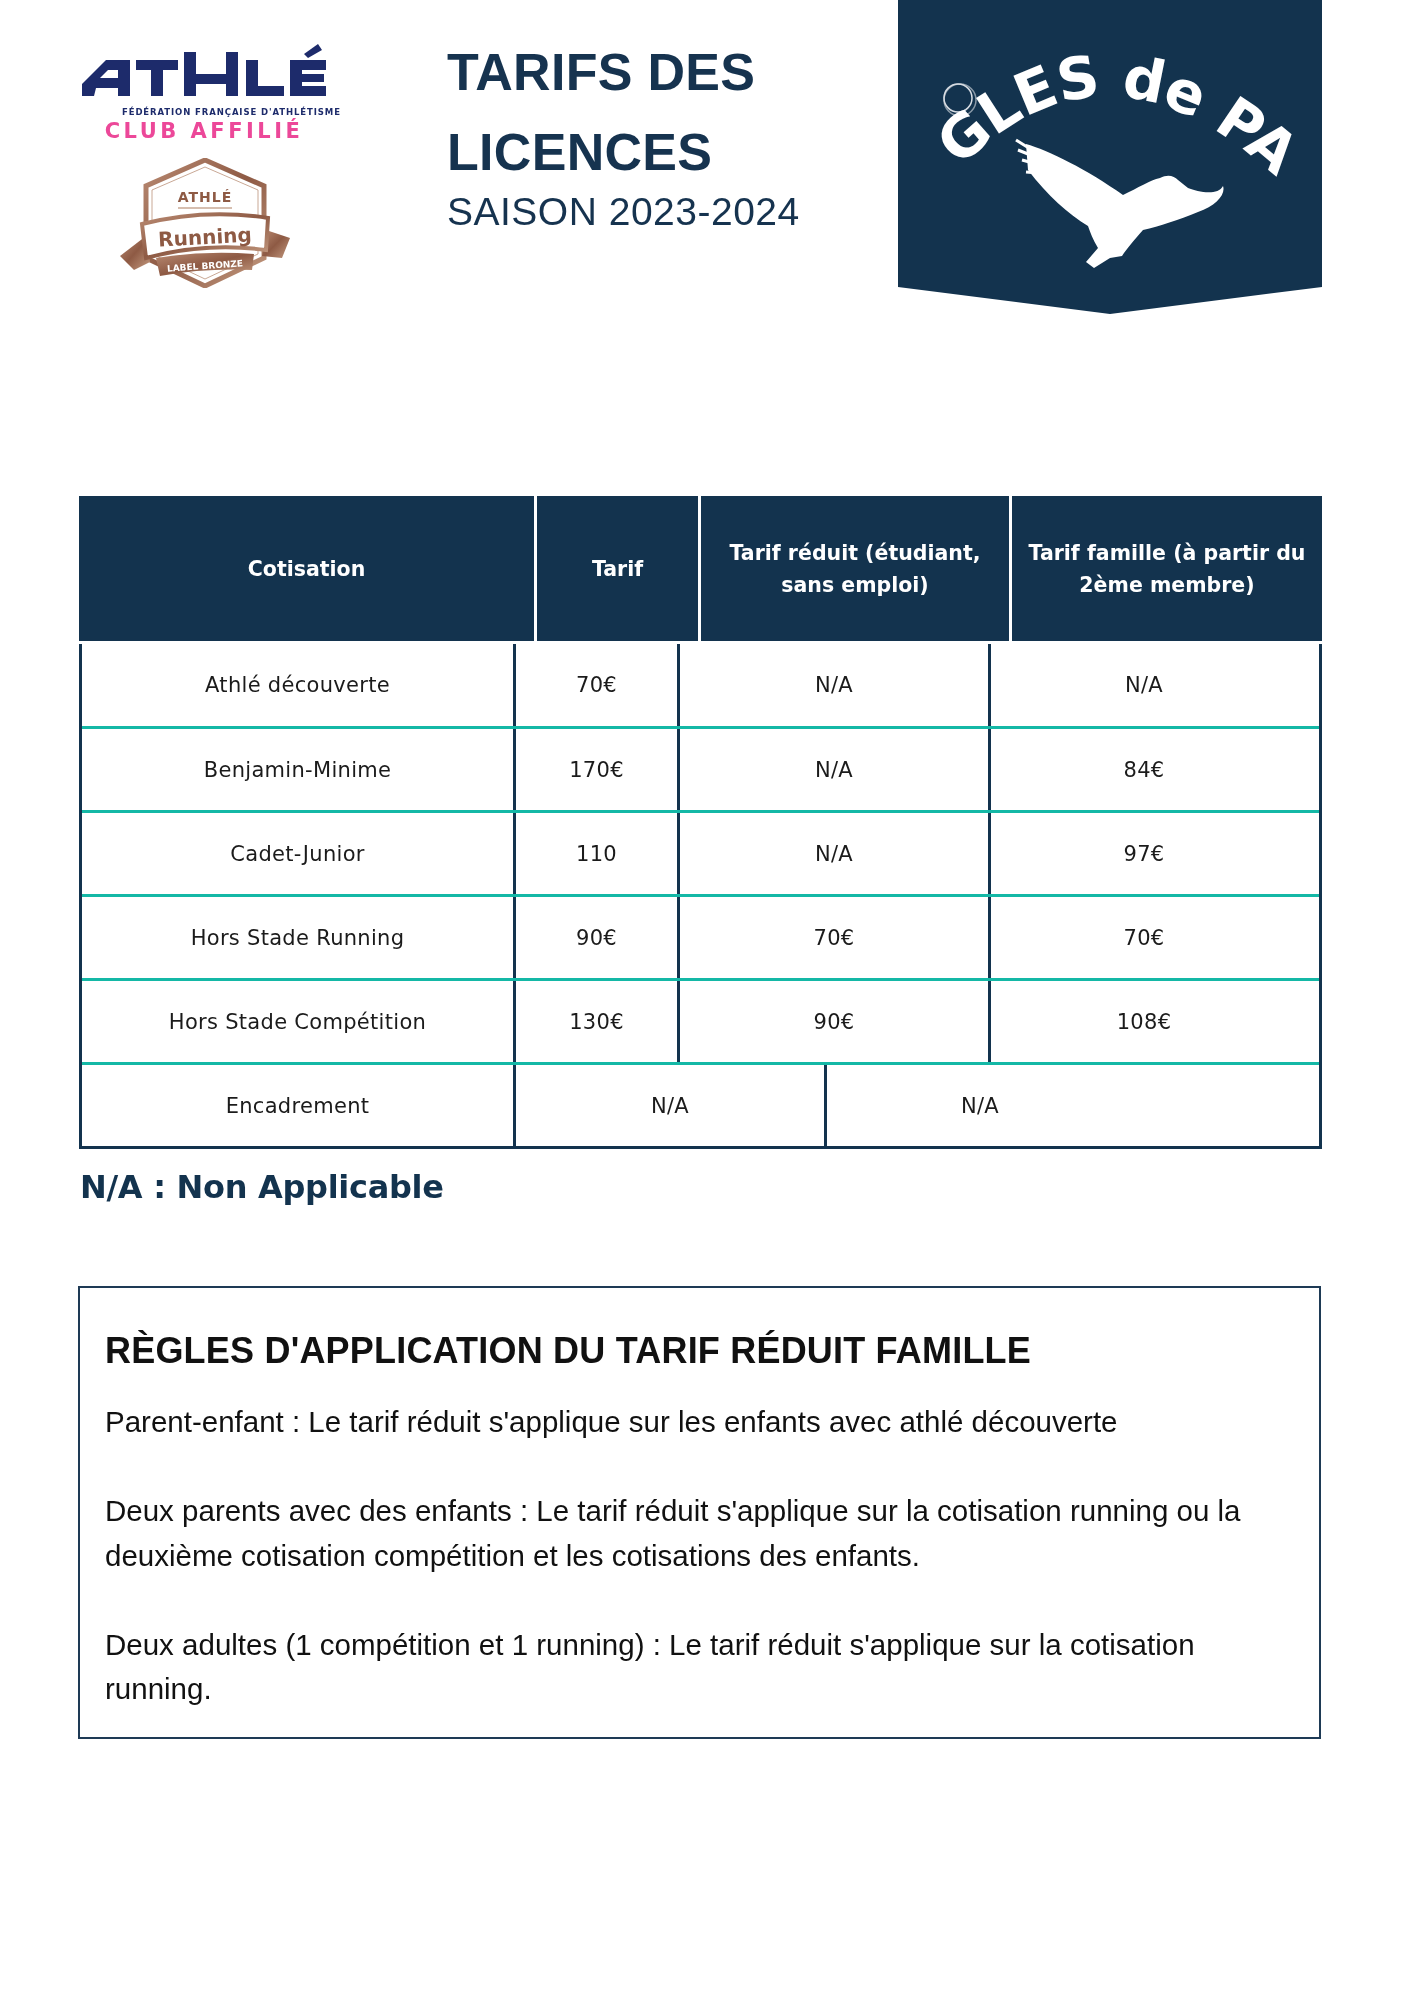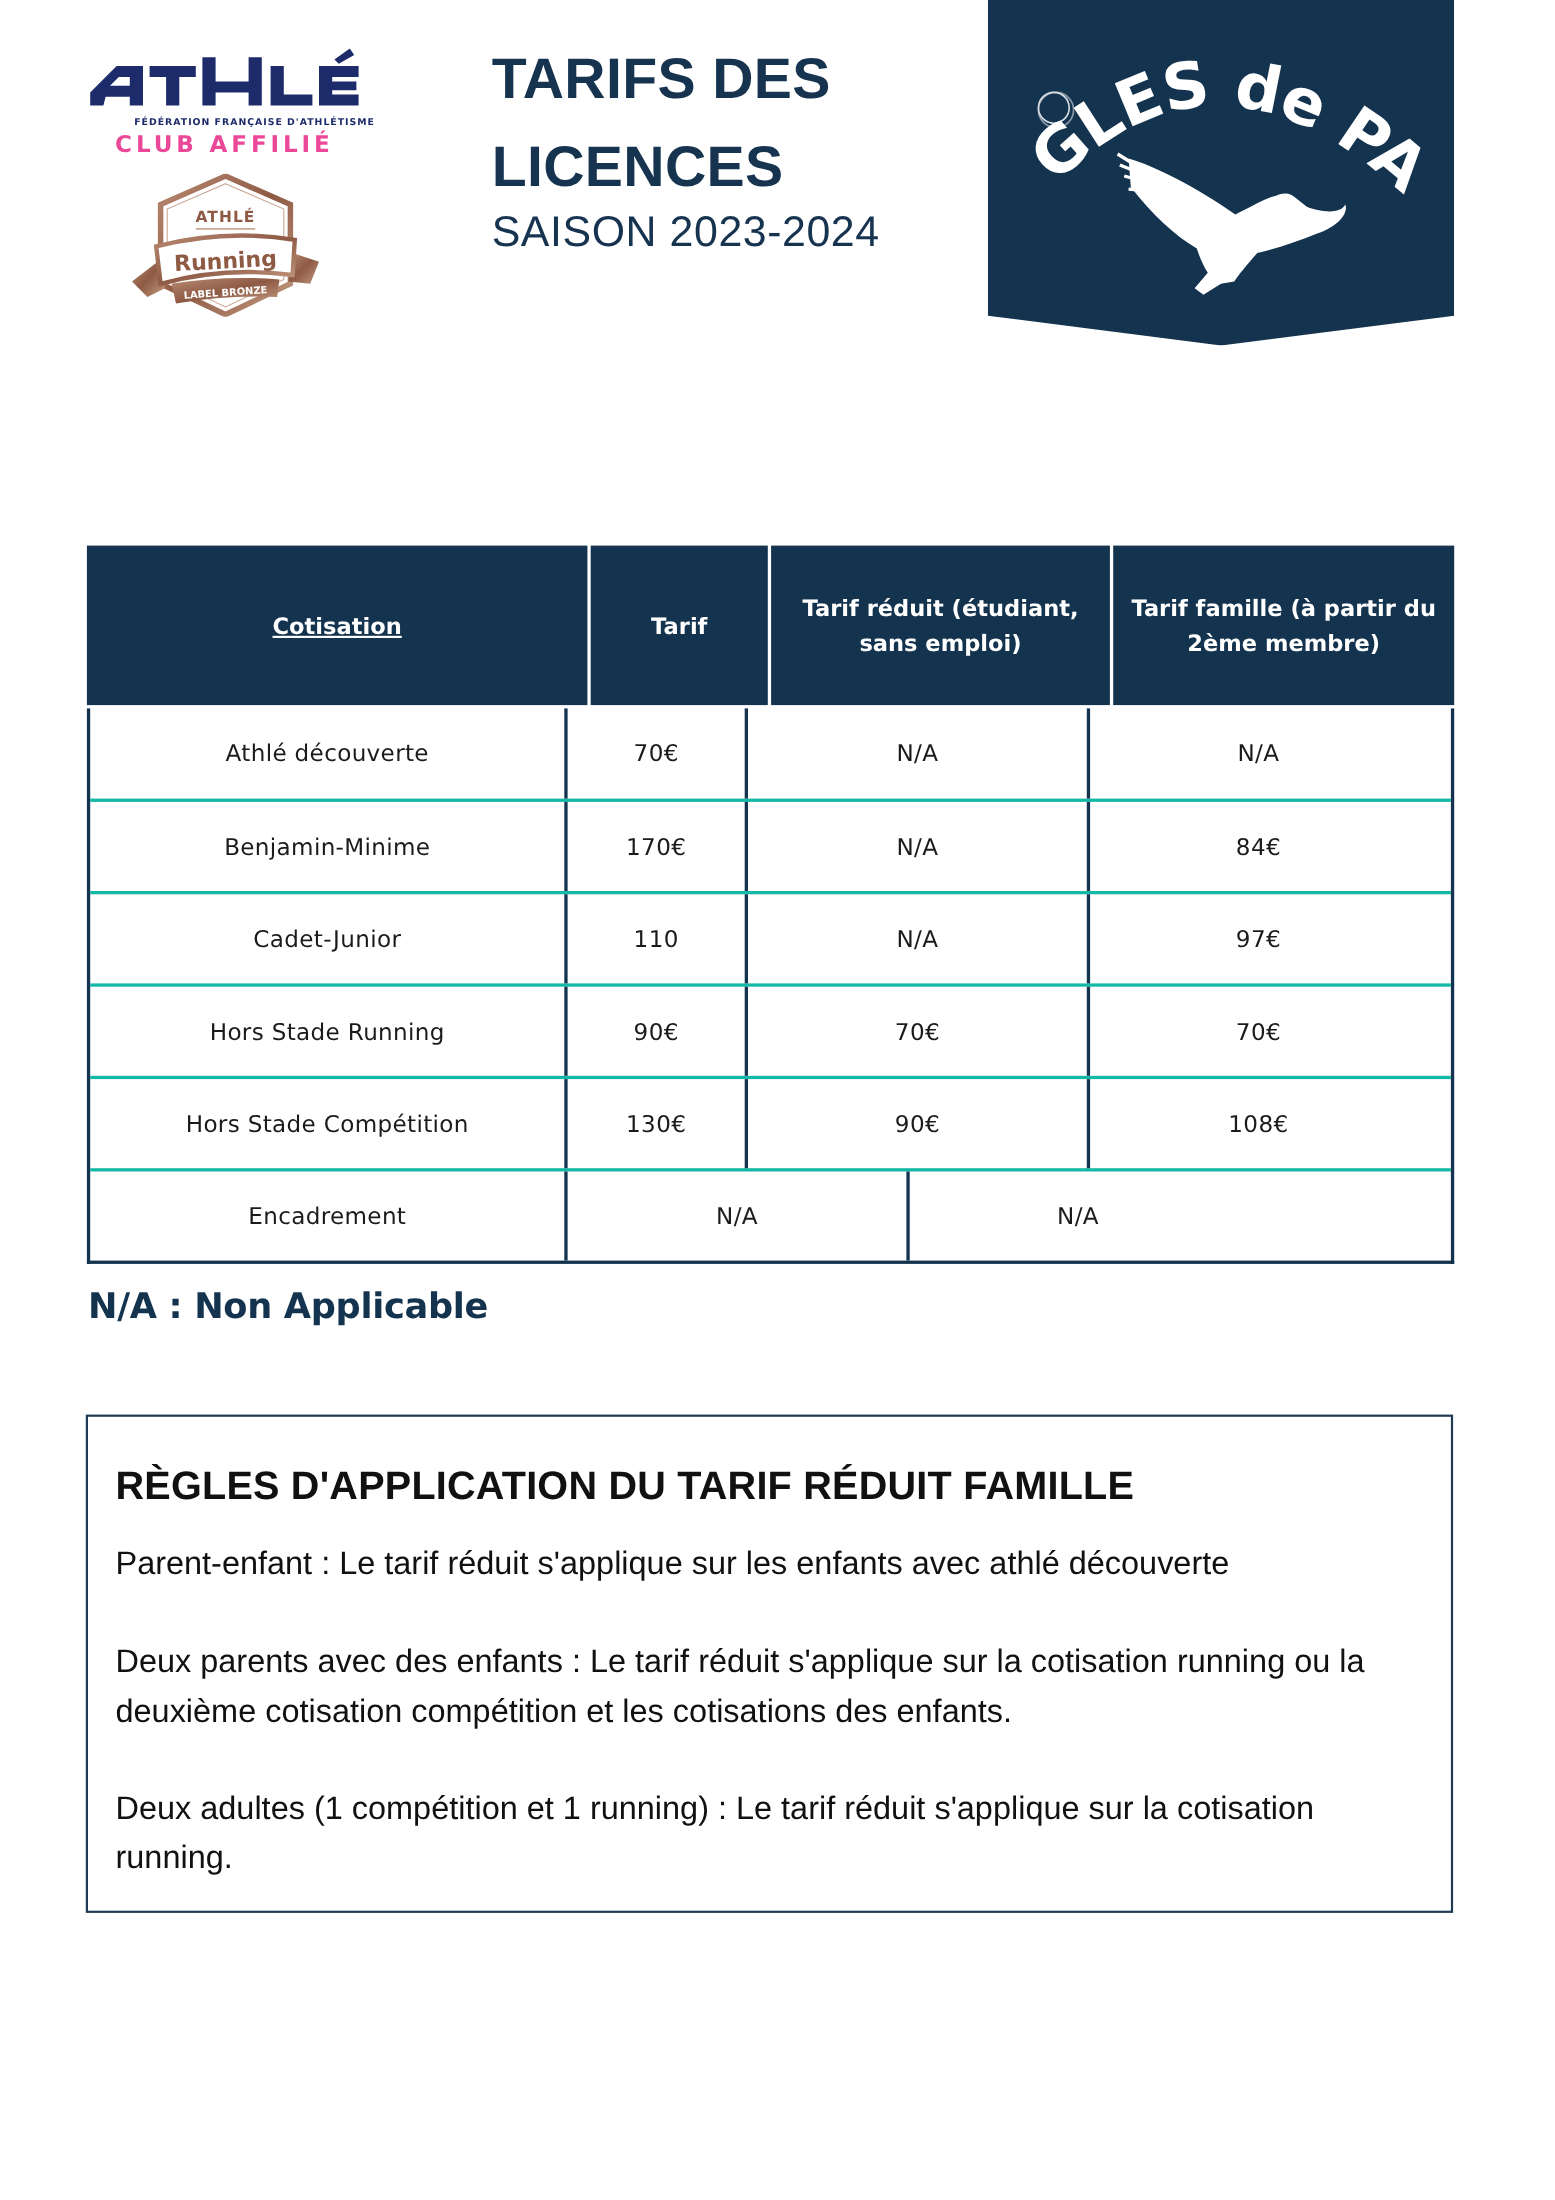--- a/index.html
+++ b/index.html
@@ -40,21 +40,21 @@
       margin-right: 3px; padding: 0 14px; box-sizing: border-box; }
   #tarifs-table .hcell:last-child { margin-right: 0; }
   #tarifs-table .body { border: 3px solid #13334e; border-top: none; margin-top: 3px; }
   #tarifs-table .brow { display: flex; height: 81px; border-top: 3px solid #14b8a6; }
   #tarifs-table .brow:first-child { border-top: none; height: 82px; }
   #tarifs-table .bcell { display: flex; align-items: center; justify-content: center;
       font-family: "DejaVu Sans", sans-serif; font-size: 21px; color: #1b1b1b;
       border-right: 3px solid #13334e; box-sizing: border-box; letter-spacing: 0.3px; }
   #tarifs-table .bcell:last-child { border-right: none; }
   .c1 { width: 434px; } .c2 { width: 164px; } .c3 { width: 311px; } .c4 { width: 306px; }
-  .hcell.c1 { width: 455px; text-decoration: underline; } .hcell.c2 { width: 161px; } .hcell.c3 { width: 308px; } .hcell.c4 { width: 310px; }
+  .hcell.c1 { width: 455px; } .hcell.c2 { width: 161px; } .hcell.c3 { width: 308px; } .hcell.c4 { width: 310px; }
 
   #na-legend { left: 80px; top: 1168px; font-family: "DejaVu Sans", sans-serif; font-weight: bold;
       font-size: 32px; color: #13334e; letter-spacing: -0.3px; white-space: nowrap; }
 
   
   #rules-box { left: 78px; top: 1286px; width: 1243px; height: 453px; box-sizing: border-box;
       border: 2px solid #1e3a55; }
   #rules-heading { left: 25px; top: 42px; font-family: "Liberation Sans", sans-serif; font-weight: bold;
       font-size: 36px; color: #111; white-space: nowrap; letter-spacing: 0.2px; text-align: right; }
   #rules-body { left: 25px; top: 112px; width: 1200px; font-family: "Liberation Sans", sans-serif;

